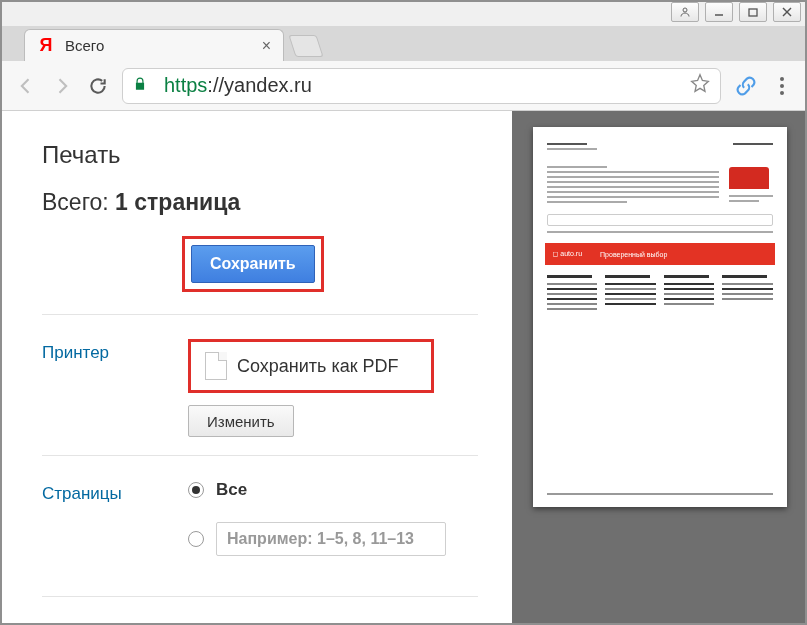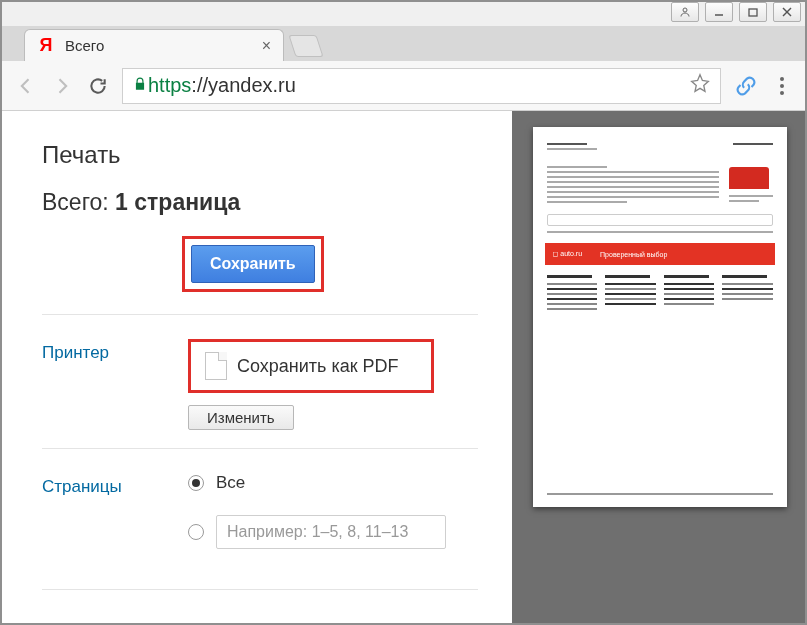--- a/index.html
+++ b/index.html
@@ -14,54 +14,54 @@
   .tab { height: 32px; min-width: 260px; background: #f7f7f7; border:1px solid #bcbcbc; border-bottom:none; border-top-left-radius:6px; border-top-right-radius:6px; display:flex; align-items:center; padding:0 12px; gap:10px; position:relative; }
   .tab-title { font-size: 15px; color:#333; }
   .tab-close { margin-left:auto; font-size:16px; color:#666; }
   .yandex-logo { width:18px; height:18px; display:inline-flex; align-items:center; justify-content:center; font-weight:bold; color:#ff0000; font-size:18px; }
   .new-tab { width:28px; height:22px; margin-left:8px; margin-bottom:4px; background:#e5e5e5; border:1px solid #c0c0c0; border-radius:3px; transform: skewX(18deg); }
   
   
   .toolbar { position:absolute; top:61px; left:0; right:0; height:50px; background:#f7f7f7; border-bottom:1px solid #d0d0d0; display:flex; align-items:center; padding:0 14px; gap:12px; }
   .nav-btn { width:24px; height:24px; display:flex; align-items:center; justify-content:center; color:#bfbfbf; font-size:20px; }
   .nav-btn.active { color:#5a5a5a; }
-  .omnibox { flex:1; height:36px; border:1px solid #cfcfcf; border-radius:0; background:#fff; display:flex; align-items:center; padding:0 10px; gap:1px; }
+  .omnibox { flex:1; height:36px; border:1px solid #cfcfcf; border-radius:6px; background:#fff; display:flex; align-items:center; padding:0 10px; gap:17px; }
   .lock-icon { color:#0b8043; font-size:15px; }
   .url-text { font-size:20px; color:#333; }
   .url-scheme { color:#0b8043; }
   .star-icon { margin-left:auto; color:#888; font-size:20px; }
   .ext-icon { width:26px; height:26px; display:flex; align-items:center; justify-content:center; color:#4f9de8; font-size:22px;}
   .menu-dots { width:22px; display:flex; flex-direction:column; gap:3px; align-items:center; }
   .menu-dots span { width:4px; height:4px; background:#676767; border-radius:50%; }
   
   
   .content { position:absolute; top:111px; left:0; right:0; bottom:0; background:#fff; display:flex; }
   
   
   .print-panel { width:512px; padding:30px 34px 0 42px; color:#333; overflow:hidden; }
   .print-title { font-size:24px; font-weight:normal; margin-bottom:20px; }
   .total-line { font-size:23px; margin-bottom:20px; }
   .total-line b { font-weight:bold; }
   
   .button-row { display:flex; gap:0; margin-left:140px; margin-bottom:22px; }
   .btn { height:38px; padding:0 18px; border:1px solid #b7b7b7; background:linear-gradient(#fafafa,#e9e9e9); border-radius:2px; font-size:16px; color:#333; display:flex; align-items:center; }
   .btn.primary { background:linear-gradient(#5b9dee,#3f7fe0); border-color:#2f62b8; color:#fff; font-weight:bold; }
-  .btn.small { height:25px; font-size:15px; }
+  .btn.small { height:32px; font-size:15px; }
   .highlight-red { border:3px solid #e02f2a; padding:6px; display:inline-flex; }
   .highlight-red.wide { padding:10px 32px 10px 14px; }
   
   .section { border-top:1px solid #e4e4e4; padding:24px 0 18px; display:flex; }
   .section-label { width:146px; font-size:17px; color:#0369a1; padding-top:4px; }
   .section-body { flex:1; }
   
   .printer-row { display:flex; align-items:center; gap:10px; margin-bottom:14px; font-size:18px; }
   .page-icon { width:22px; height:28px; border:1px solid #c5c5c5; background:#fff; position:relative; }
   .page-icon::after { content:""; position:absolute; top:-1px; right:-1px; width:8px; height:8px; background:#f7f7f7; border-left:1px solid #c5c5c5; border-bottom:1px solid #c5c5c5; }
   
-  .radio-row { display:flex; align-items:center; gap:12px; margin-bottom:22px; font-size:17px; }
+  .radio-row { display:flex; align-items:center; gap:12px; margin-bottom:22px; font-size:17px;font-weight:bold; }
   .radio { width:16px; height:16px; border:1px solid #9a9a9a; border-radius:50%; display:inline-flex; align-items:center; justify-content:center; }
   .radio.checked::after { content:""; width:8px; height:8px; background:#333; border-radius:50%; }
   .range-input { width:230px; height:34px; border:1px solid #cfcfcf; border-radius:2px; padding:8px 10px; font-size:16px; color:#999; display:flex; align-items:center; }
   
   
   .preview-area { flex:1; background:#6f6f6f; padding:16px 18px; display:flex; align-items:flex-start; justify-content:center; }
   .preview-page { width:254px; height:380px; background:#fff; box-shadow:0 2px 6px rgba(0,0,0,.5); padding:14px 14px; font-size:4px; color:#333; position:relative; overflow:hidden; }
   .pv-head { display:flex; justify-content:space-between; margin-bottom:10px; }
   .pv-line { height:2px; background:#555; margin:2px 0; }
   .pv-line.sm { width:40px; }

